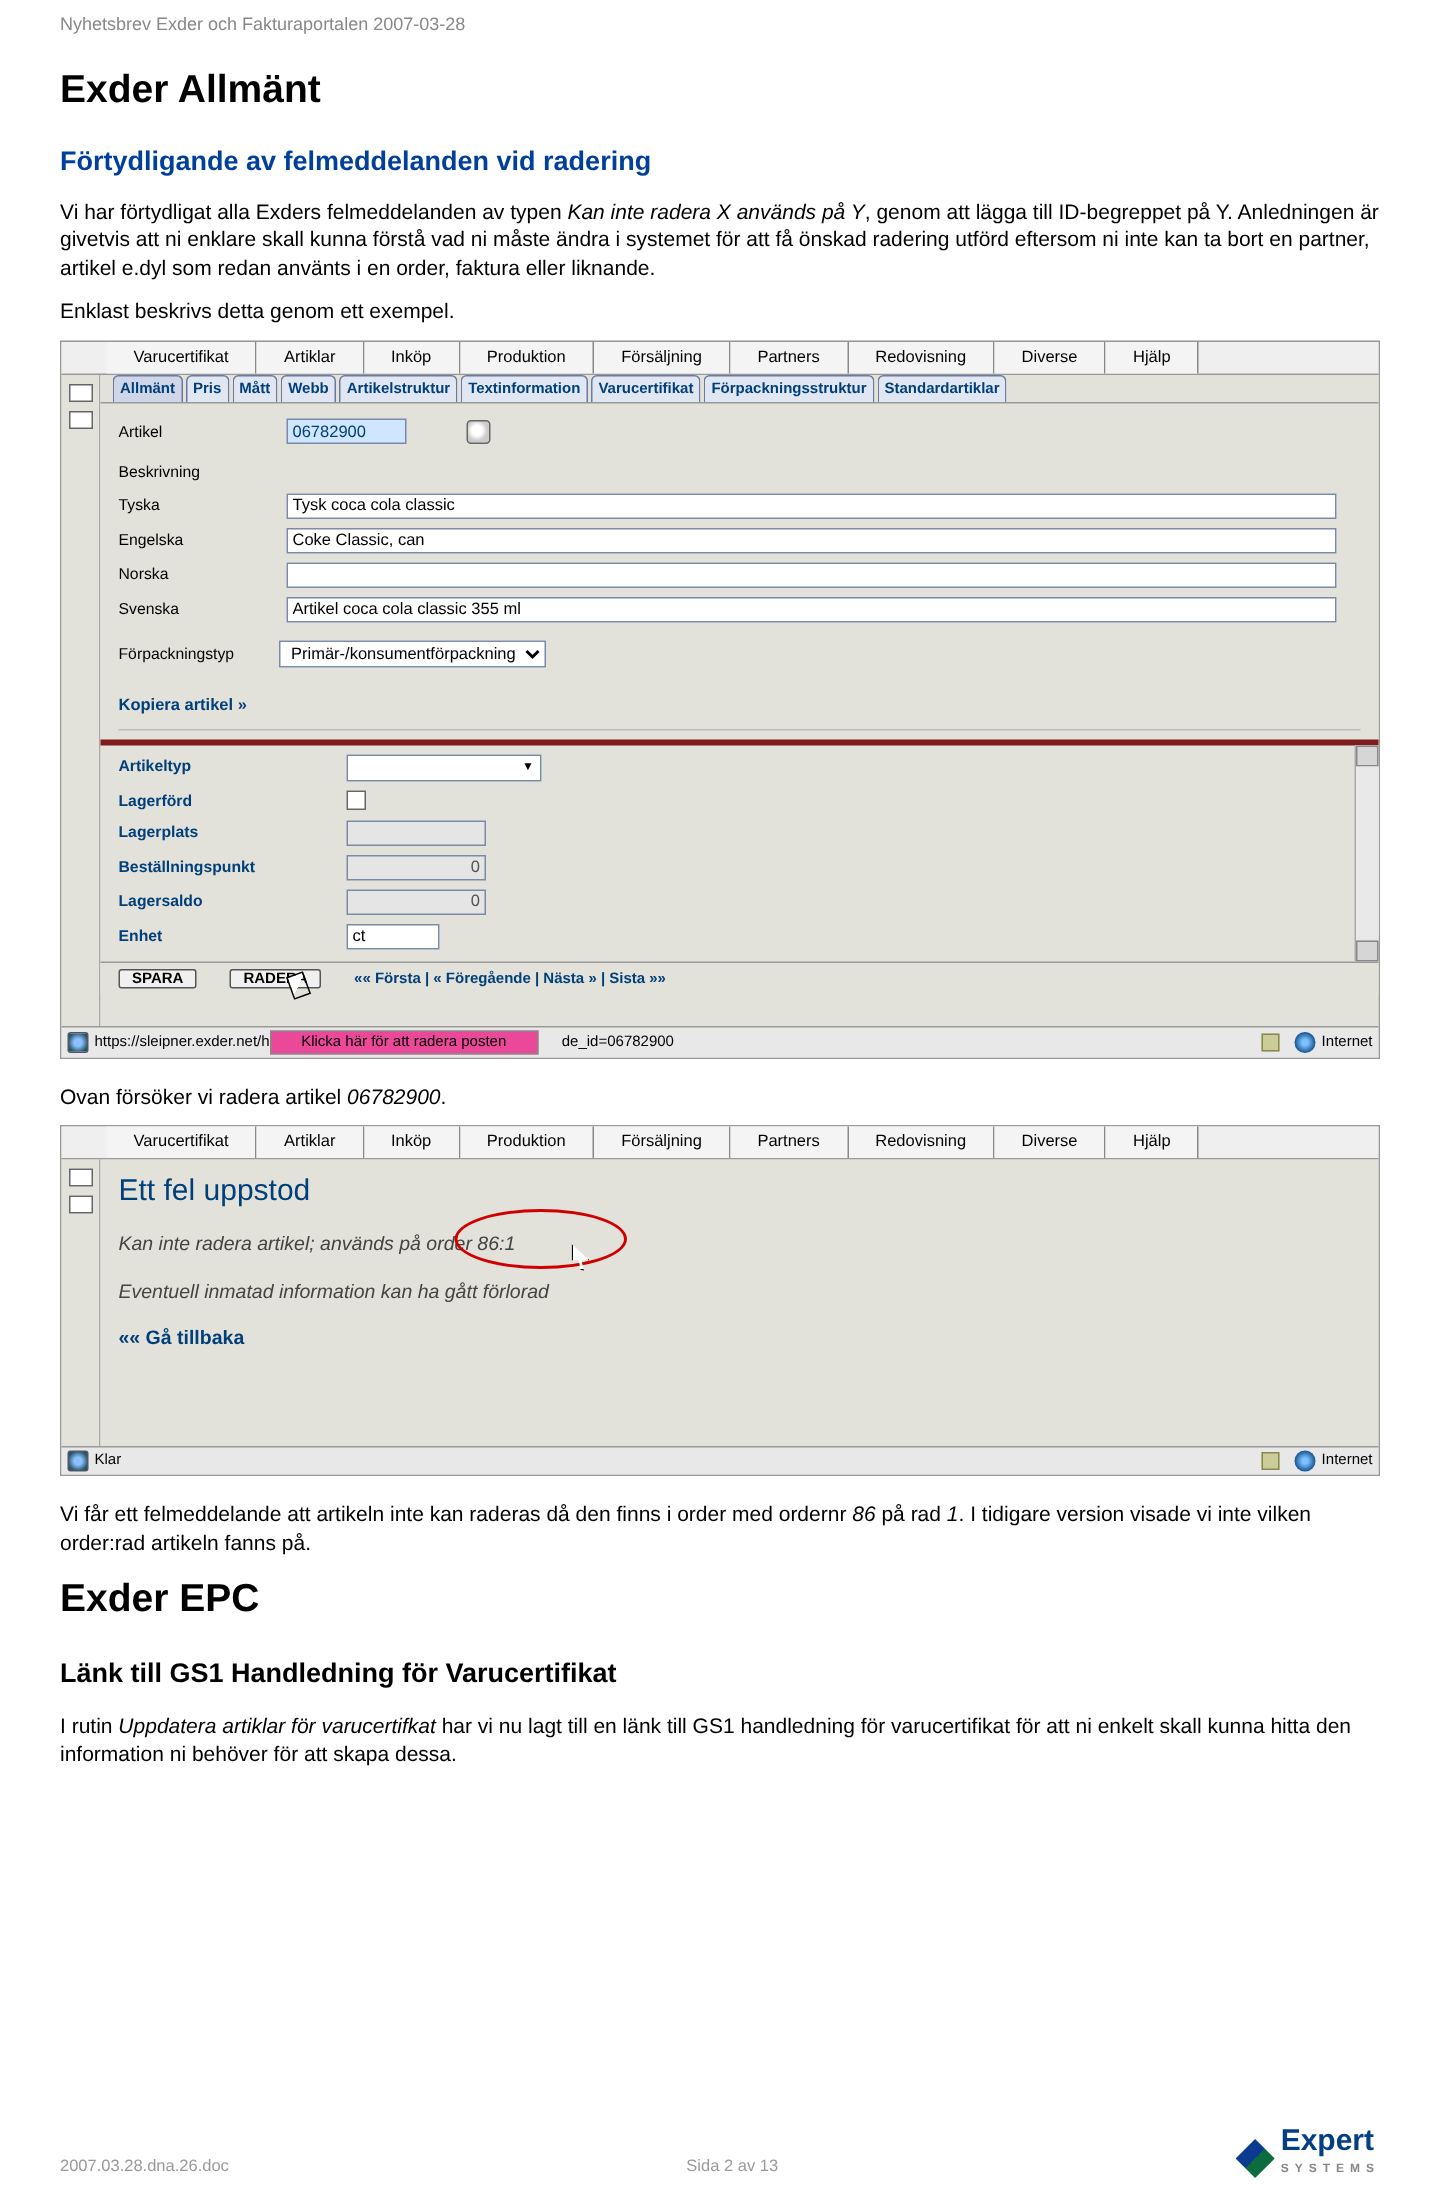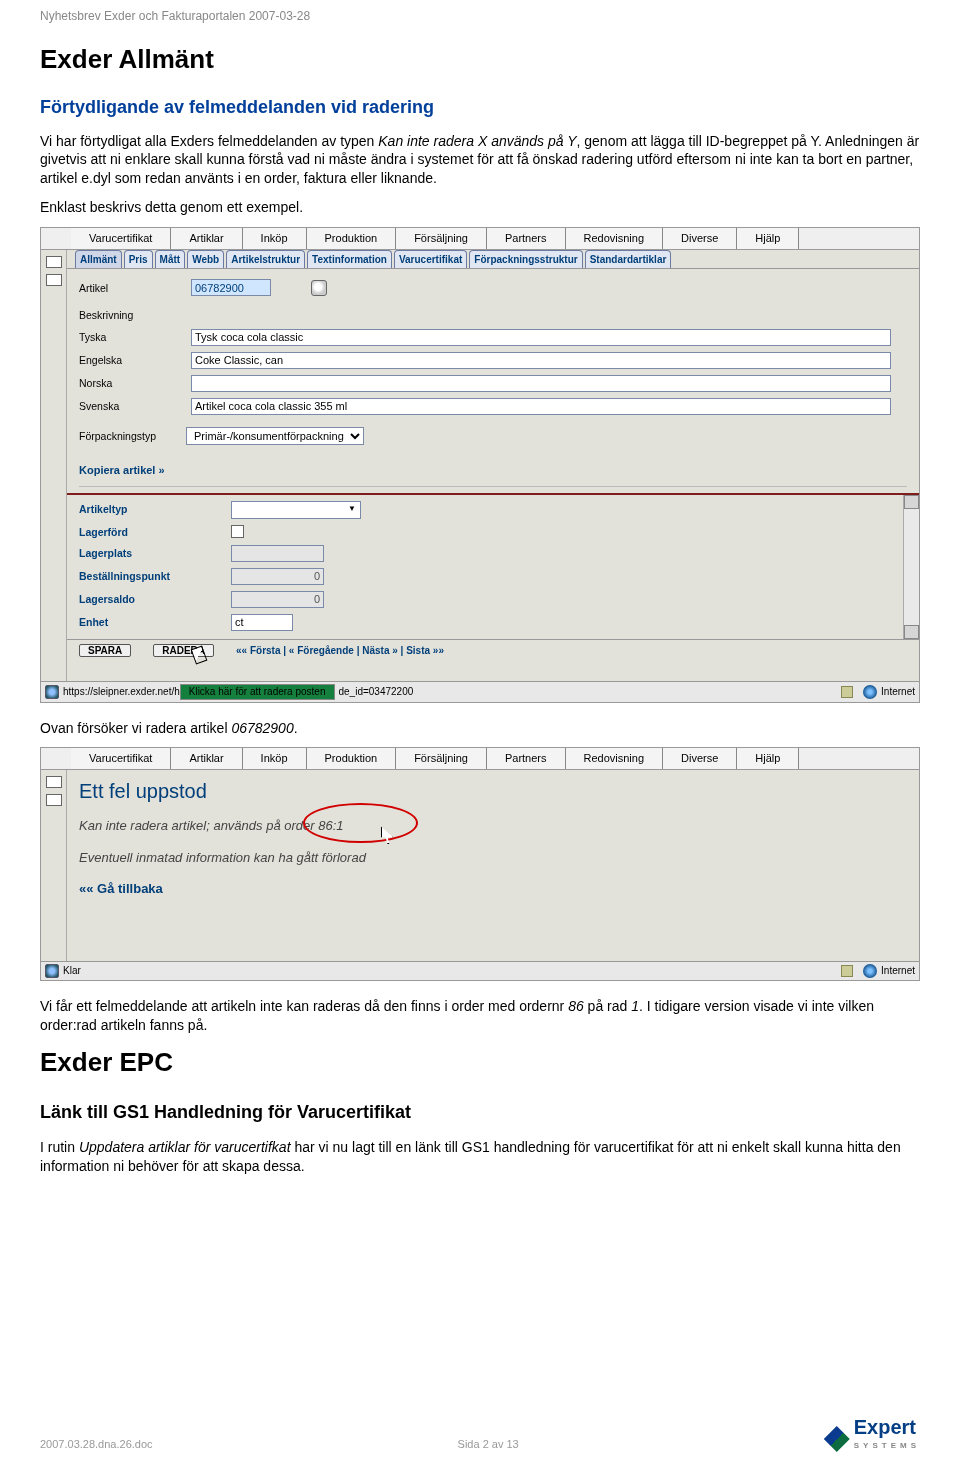--- a/index.html
+++ b/index.html
@@ -117,31 +117,31 @@
   .hr-sep { border-top: 1px solid #bbb; margin: 4px 0; }
   .scroll-bar {
     width: 16px;
     background: #e7e7e7;
     border-left: 1px solid #aaa;
     display: flex;
     flex-direction: column;
   }
   .scroll-bar .arrow { height: 14px; background: #d6d6d6; border: 1px solid #888; }
   .scroll-bar .track { flex: 1; background: #e9e9e9; }
-  .lower-pane { display: flex; border-top: 2px solid #7f1d1d; }
+  .lower-pane { display: flex; border-top: 4px solid #7f1d1d; }
   .lower-content { flex: 1; padding: 6px 12px 2px 12px; }
   .cb { width: 13px; height: 13px; border: 1px solid #666; background: #fff; display: inline-block; }
   .dropdown-blank { width: 130px; height: 18px; border: 1px solid #7a8aa8; background: #fff; display: inline-flex; align-items: center; justify-content: flex-end; }
   .dropdown-blank .chev { width: 16px; text-align: center; font-size: 8px; }
   .btn-row { display: flex; align-items: center; gap: 22px; padding: 4px 12px; border-top: 1px solid #999; background: #e3e2da; }
   .btn { border: 1px solid #555; background: #f0f0f0; padding: 0 8px; font-size: 10px; font-weight: bold; color: #000; border-radius: 2px; cursor: pointer; }
   .nav-links { font-size: 10px; color: #003f7a; font-weight: bold; }
   .status-bar { display: flex; align-items: center; background: #e8e8e8; border-top: 1px solid #999; padding: 2px 4px; font-size: 10px; }
   .status-bar .ie { width: 14px; height: 14px; border: 1px solid #556; background: radial-gradient(circle, #8ec0ff 30%, #256 80%); border-radius: 2px; margin-right: 4px; }
-  .status-bar .hint-box { background: #15803d; border: 1px solid #888; padding: 0 8px; font-size: 10px; margin-right: 4px; }
+  .status-bar .hint-box { background: #ec4899; border: 1px solid #888; padding: 0 20px; font-size: 10px; margin-right: 16px; }
   .status-bar .spacer { flex: 1; }
   .status-bar .lock { width: 12px; height: 12px; background: #cc9; border: 1px solid #885; margin-right: 10px; }
   .status-bar .globe { width: 14px; height: 14px; border-radius: 50%; background: radial-gradient(circle, #7cc0ff 20%, #003f7a 80%); margin-right: 4px; }
   .cursor-arrow {
     position: relative;
     left: 126px;
     top: -14px;
     width: 12px;
     height: 16px;
     display: inline-block;
@@ -323,21 +323,21 @@
         <button class="btn">RADERA</button>
         <span class="nav-links">«« Första  |  « Föregående  |  Nästa »  |  Sista »»</span>
       </div>
       <span class="cursor-arrow"></span>
     </div>
   </div>
   <div class="status-bar">
     <span class="ie"></span>
     <span>https://sleipner.exder.net/h</span>
     <span class="hint-box">Klicka här för att radera posten</span>
-    <span>de_id=03472200</span>
+    <span>de_id=06782900</span>
     <span class="spacer"></span>
     <span class="lock"></span>
     <span class="globe"></span>
     <span>Internet</span>
   </div>
 </div>
 
 <p class="body">
   <span>Ovan försöker vi radera artikel </span><em>06782900</em><span>.</span>
 </p>

